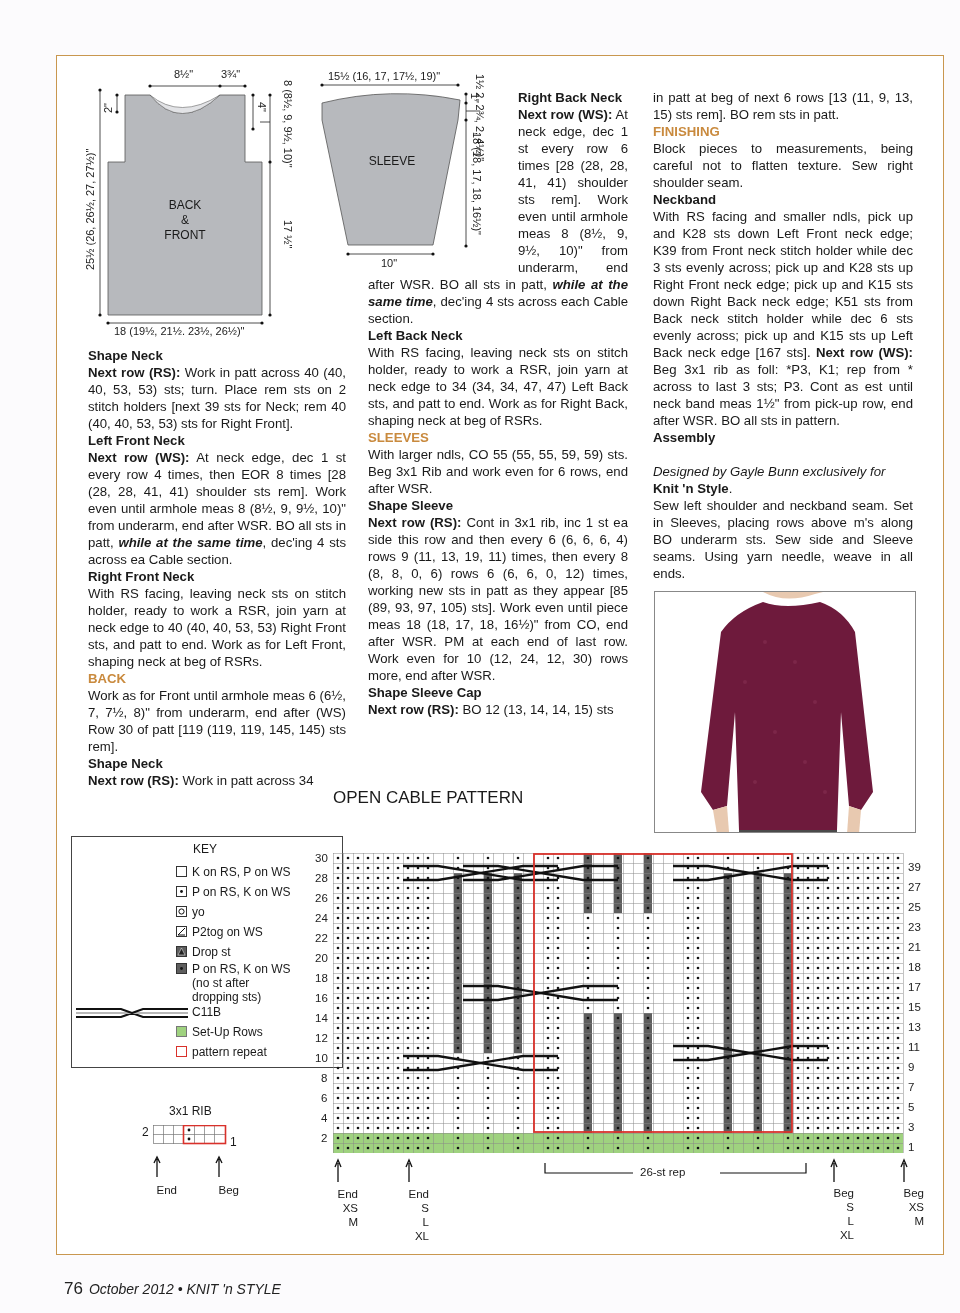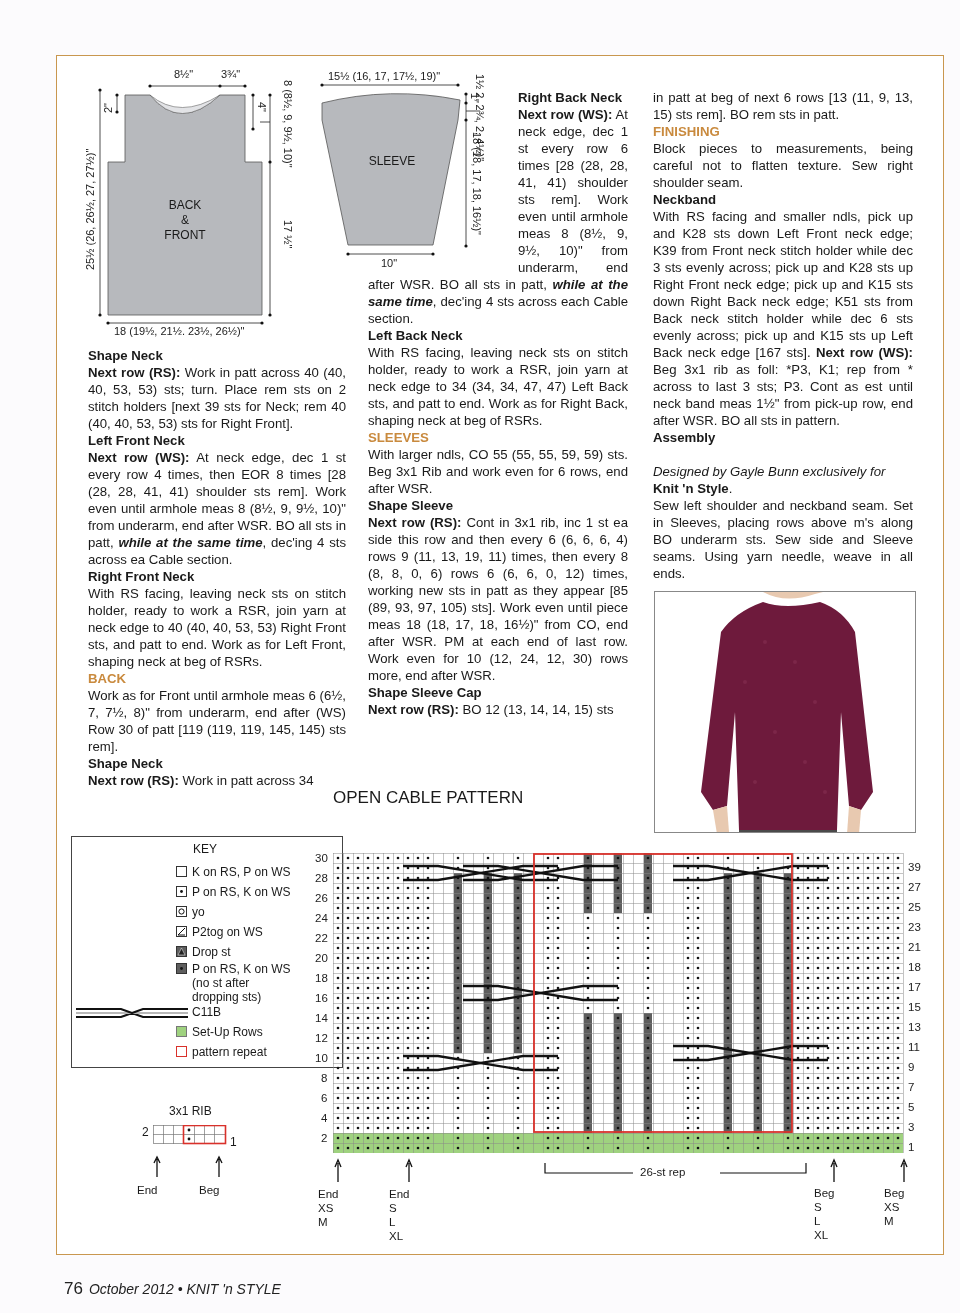--- a/index.html
+++ b/index.html
@@ -32,21 +32,21 @@
 
   
   .key { position: absolute; left: 71px; top: 836px; width: 272px; height: 232px; border: 1px solid #444; background: #fff; }
   .key-title { position: absolute; left: 121px; top: 5px; font-size: 12px; }
   .key-row { position: absolute; left: 104px; font-size: 12px; display: flex; align-items: flex-start; gap: 5px; line-height: 14px; }
   .key-sw { width: 11px; height: 11px; border: 1px solid #333; display: inline-flex; align-items: center; justify-content: center; flex-shrink: 0; margin-top: 1px; background: #fff; }
 
   
   .chart-title { position: absolute; left: 333px; top: 788px; font-size: 17px; }
   .row-num { position: absolute; font-size: 11.5px; color: #222; }
-  .arrow-lbl { position: absolute; font-size: 11.5px; text-align: left; line-height: 14px; width: 40px; }
+  .arrow-lbl { position: absolute; font-size: 11.5px; text-align: right; line-height: 14px; width: 40px; }
   .footer { position: absolute; left: 36px; top: 1279px; font-size: 14px; color: #222; margin-left: 28px; }
   .footer .num { font-size: 17px; margin-right: 6px; }
   .footer .it { font-style: italic; }
 </style>
 </head>
 <body>
 
 <div class="page-frame"></div>
 
 <div class="schem" style="left:80px;top:60px;width:230px;height:290px;">

